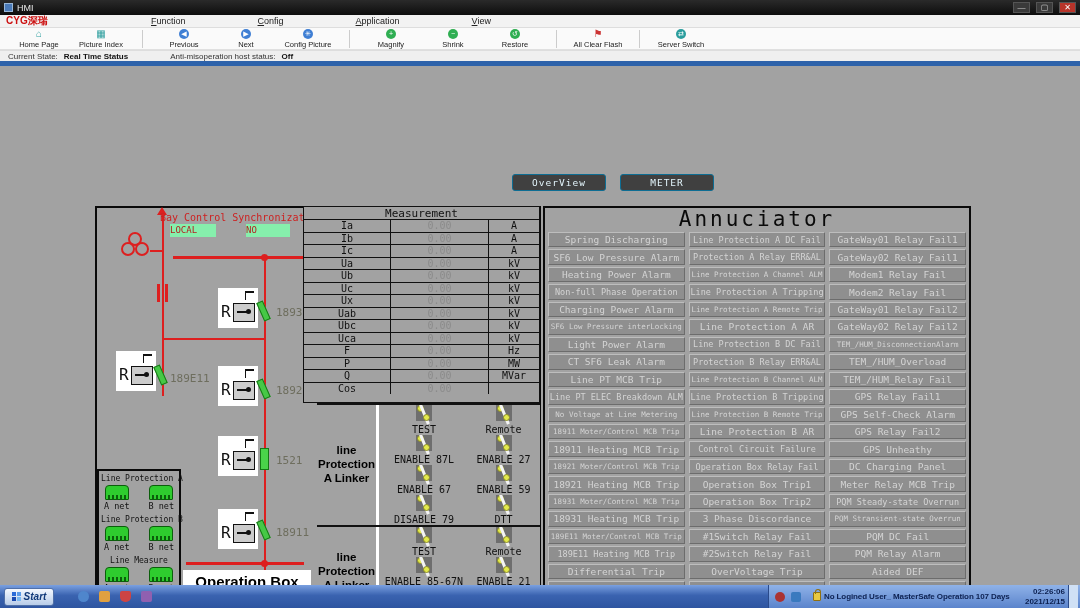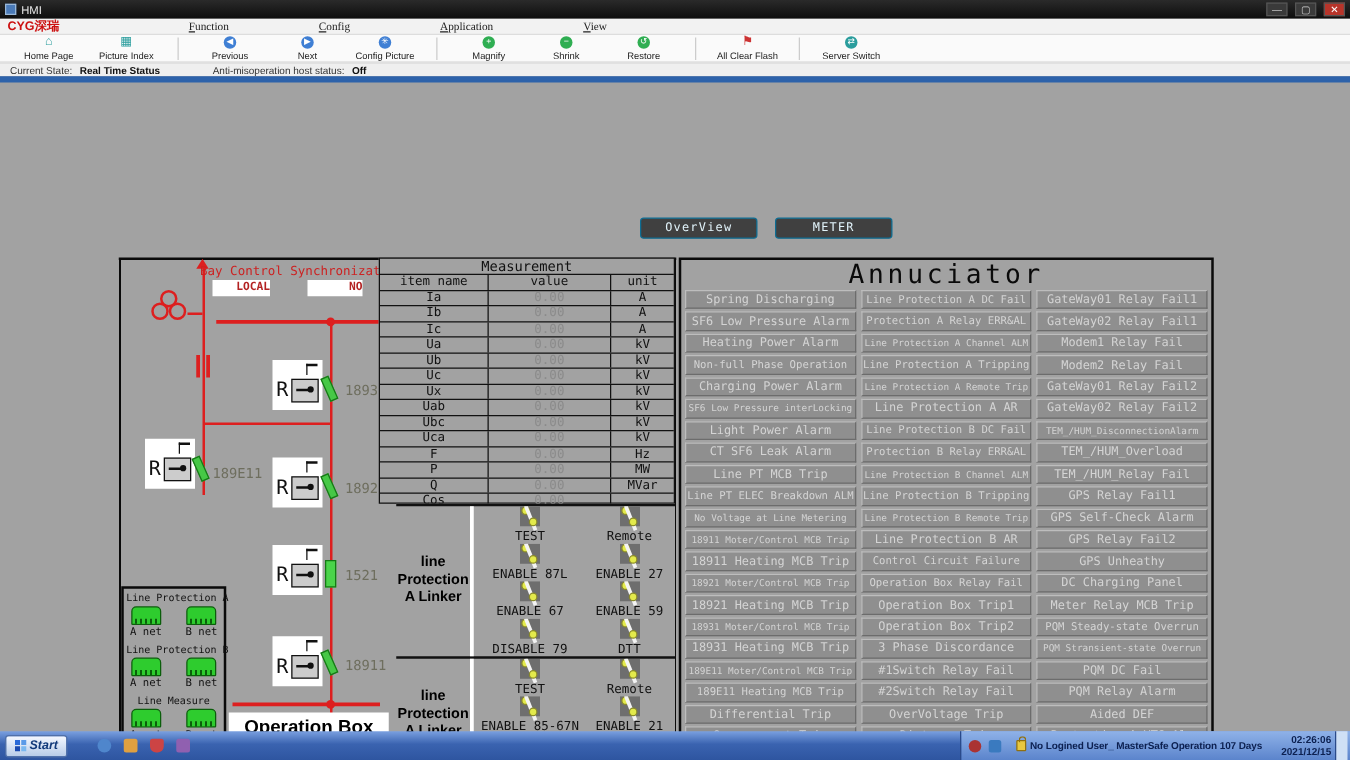--- a/index.html
+++ b/index.html
@@ -8,21 +8,21 @@
 
   
   .titlebar { position:absolute; left:0; top:0; width:1080px; height:15px; background:linear-gradient(#2a2a2a,#0d0d0d); color:#e8e8e8; display:flex; align-items:center; font-size:9px; padding:4px 4px; z-index:50; }
   .appicon { width:9px; height:9px; background:#4a7ab8; border:1px solid #9ab8d8; margin-right:4px; }
   .wbtns { margin-left:auto; display:flex; gap:6px; align-items:center; }
   .wbtn { width:17px; height:11px; font-size:8px; line-height:10px; text-align:center; color:#cfcfcf; background:#3a3a3a; border:1px solid #555; }
   .wbtn.close { background:#b8342a; color:#fff; }
 
   .menubar { position:absolute; left:0; top:15px; width:1080px; height:13px; background:#f2f2f2; display:flex; align-items:center; font-size:9px; color:#222; z-index:50; border-bottom:1px solid #ddd; }
   .logo { font-weight:bold; color:#cc1111; font-size:10px; margin:0 0 0 6px; width:145px; }
-  .mitem { display:inline-block; margin-right:72px; cursor:default;font-family:Liberation Serif, serif; }
+  .mitem { display:inline-block; margin-right:72px; cursor:default; }
   .mitem::first-letter { text-decoration:underline; }
 
   .toolbar { position:absolute; left:0; top:28px; width:1080px; height:22px; background:#fafafa; display:flex; align-items:center; padding-left:8px; z-index:50; border-bottom:1px solid #e0e0e0; }
   .tbtn { display:flex; flex-direction:column; align-items:center; justify-content:center; width:62px; height:21px; }
   .ticon { width:10px; height:10px; border-radius:50%; font-size:7px; line-height:10px; text-align:center; color:#fff; }
   .ticon.blue-circle { background:#3f7fd4; }
   .ticon.green-circle { background:#2fae52; }
   .ticon.teal-circle { background:#2a9d9d; }
   .ticon.teal-glyph { background:none; color:#2a9d9d; font-size:10px; }
   .ticon.red-glyph { background:none; color:#cc3333; font-size:10px; }
@@ -55,21 +55,21 @@
   .jd1 { left:261px; top:188px; } .jd2 { left:261px; top:494px; }
   .cvt { position:absolute; left:120px; top:166px; width:34px; height:32px; z-index:2; }
   .cvt i { position:absolute; width:14px; height:14px; border:2px solid #dd1f1f; border-radius:50%; }
   .cvt i:nth-child(1){ left:8px; top:0; } .cvt i:nth-child(2){ left:1px; top:10px; } .cvt i:nth-child(3){ left:15px; top:10px; }
   .cvt-link { left:150px; top:184px; width:12px; height:2px; }
   .cap { position:absolute; left:155px; top:218px; width:16px; height:18px; z-index:2; }
   .cap::before,.cap::after { content:""; position:absolute; top:0; width:3px; height:18px; background:#dd1f1f; }
   .cap::before { left:2px; } .cap::after { left:10px; }
 
   .sync-label { position:absolute; left:160px; top:146px; font-family:"DejaVu Sans Mono",monospace; font-size:10px; color:#cc2222; z-index:3; white-space:nowrap; }
-  .indbox { position:absolute; top:158px; height:13px; background:#ffffff; color:#b32222; font-family:"DejaVu Sans Mono",monospace; font-size:9px; font-weight:bold; text-align:right; line-height:13px; z-index:3; }
+  .indbox { position:absolute; top:158px; height:13px; background:#86efac; color:#b32222; font-family:"DejaVu Sans Mono",monospace; font-size:9px; font-weight:normal; text-align:left; line-height:13px; z-index:3; }
   .ind-local { left:170px; width:46px; } .ind-no { left:246px; width:44px; }
 
   .relay { position:absolute; width:40px; height:40px; background:#fff; z-index:3; }
   .r-letter { position:absolute; left:3px; bottom:7px; font-family:"DejaVu Sans Mono",monospace; font-size:16px; color:#111; }
   .r-inner { position:absolute; right:3px; bottom:6px; width:22px; height:19px; background:#cccccc; border:1.5px solid #111; }
   .r-contact { position:absolute; left:3px; top:7px; width:13px; height:1.5px; background:#111; }
   .r-contact::after { content:""; position:absolute; right:-1px; top:-2px; width:5px; height:5px; border-radius:50%; background:#111; }
   .r-top { position:absolute; right:12px; top:3px; width:1.5px; height:9px; background:#111; }
   .r-top::after { content:""; position:absolute; left:0; top:0; width:9px; height:1.5px; background:#111; }
   .rpos0 { left:218px; top:222px; } .rpos1 { left:116px; top:285px; }
@@ -348,25 +348,20 @@
     </div>
 
     <div class="opbox-title">Operation Box</div>
     <div class="opbox-buttons">
         <div class="opbtn">Reset Trip1</div>
         <div class="opbtn">Reset Trip2</div>
       </div>
 
     <div class="mtable">
       <div class="mtitle">Measurement</div>
-      <div class="mrow mhead">
-        <span class="mcell">item name</span>
-        <span class="mcell">value</span>
-        <span class="mcell">unit</span>
-      </div>
 
     <div class="mrow">
           <span class="mcell c0">Ia</span>
           <span class="mcell c1">0.00</span>
           <span class="mcell c2">A</span>
         </div>
         <div class="mrow">
           <span class="mcell c0">Ib</span>
           <span class="mcell c1">0.00</span>
           <span class="mcell c2">A</span>

